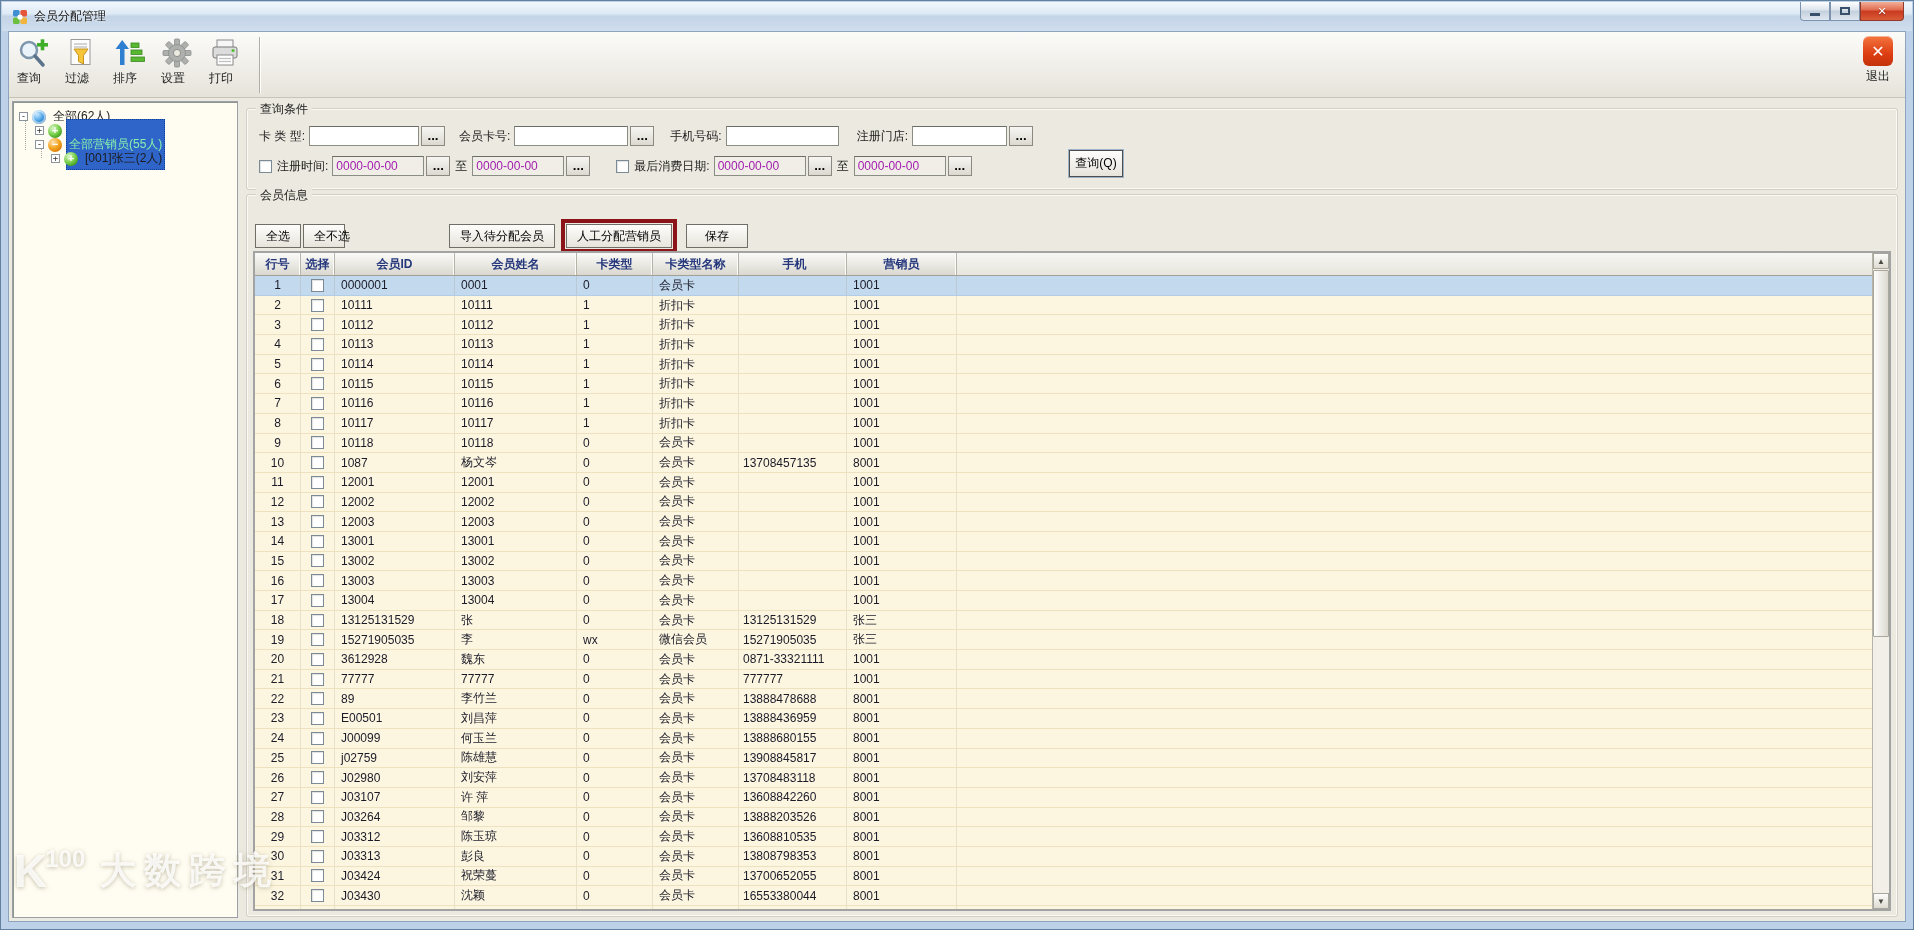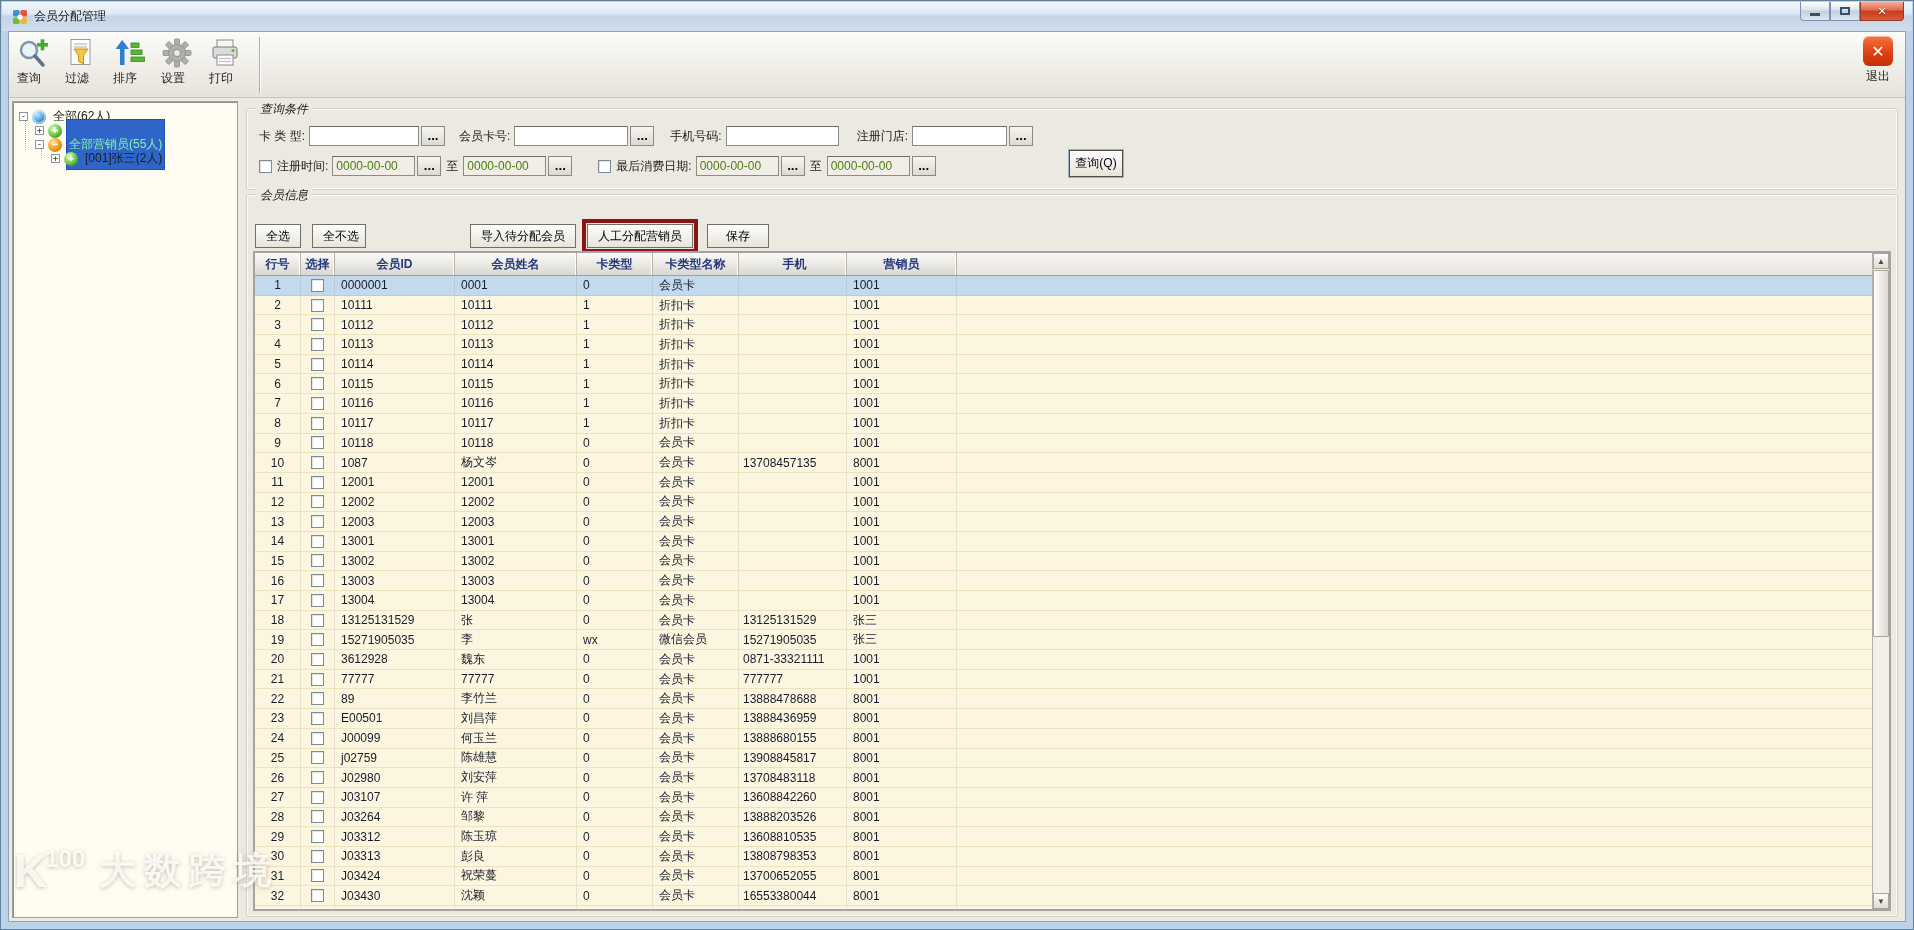--- a/index.html
+++ b/index.html
@@ -53,32 +53,32 @@
                 box-shadow:inset 0 0 0 2px rgba(255,255,255,.55); }
   .orb-green  { background:radial-gradient(circle at 35% 30%, #d8f6c8, #7ed24f 45%, #3d9a1d 80%); }
   .orb-orange { background:radial-gradient(circle at 35% 30%, #ffe2b0, #f5a623 45%, #d97a06 80%); }
   .tlabel { padding:1px 3px; }
   .titem.selected .tlabel { background:#2f65c9; color:#86efac; border:1px dotted #0f3e96; padding:16px 2px; }
   .tguide { position:absolute; width:0; border-left:1px dotted #a9a69a; }
 
   
   .groupbox { position:absolute; border:1px solid #d2cfc4; border-radius:3px;
       box-shadow:inset 0 0 0 1px #fbfaf6; }
-  .gb-legend { position:absolute; top:-8px; left:9px; background:#ece9e0; padding:0 4px; color:#1c1c1c;font-style:italic; }
+  .gb-legend { position:absolute; top:-8px; left:9px; background:#ece9e0; padding:0 4px; color:#1c1c1c; }
   .query-box   { left:237px; right:7px; top:76px; height:82px; }
   .members-box { left:237px; right:7px; top:162px; bottom:4px; }
 
   
   .qrow { position:absolute; display:flex; align-items:center; }
   .qrow1 { left:12px; top:16px; height:22px; }
   .qrow2 { left:12px; top:46px; height:22px;justify-content:flex-end; }
   .qlabel { margin-right:4px; white-space:nowrap; }
   .tinput { height:20px; border:1px solid #898d84; background:#fff; border-top-color:#6a6e66;
       padding:0 3px; font-size:12px; font-family:inherit; }
-  .tinput.date { background:#f0eee7; color:#4d7c0f; width:83px; }
+  .tinput.date { background:#f0eee7; color:#a21caf; width:92px; }
   .dots { width:24px; height:20px; margin-left:2px; border:1px solid #8c8a80;
       background:linear-gradient(#f7f6f3,#dcd9d0); font-weight:bold; line-height:14px; text-align:center; }
   .to-label { margin:0 5px; }
   .cb { width:13px; height:13px; border:1px solid #7b8a94; background:#fff; flex:none;
       box-shadow:inset 1px 1px 1px rgba(0,0,0,.12); }
   .qrow2 .cb { margin-right:5px; }
   .search-btn { position:absolute; left:822px; top:41px; width:54px; height:27px;
       border:1px solid #4d4d4d; outline:1px solid #9db2c8; background:linear-gradient(#fdfdfc,#e7e4db);
       font-size:12px; font-family:inherit; }
 
@@ -279,21 +279,21 @@
         <button class="dots">...</button>
       </div>
       <button class="search-btn">查询(Q)</button>
     </div>
 
     <div class="groupbox members-box">
       <span class="gb-legend">会员信息</span>
 
       <div class="mbtn-row">
         <button class="pbtn" style="width:46px">全选</button>
-        <button class="pbtn" style="width:54px; margin-left:11px">全不选</button>
+        <button class="pbtn" style="width:42px; margin-left:2px">全不选</button>
         <button class="pbtn" style="margin-left:104px">导入待分配会员</button>
         <span class="red-box" style="margin-left:6px">
           <button class="pbtn">人工分配营销员</button>
         </span>
         <button class="pbtn" style="width:62px; margin-left:9px">保存</button>
       </div>
 
       <div class="table">
         <div class="thead">
           <div class="cell c-rownum">行号</div>

